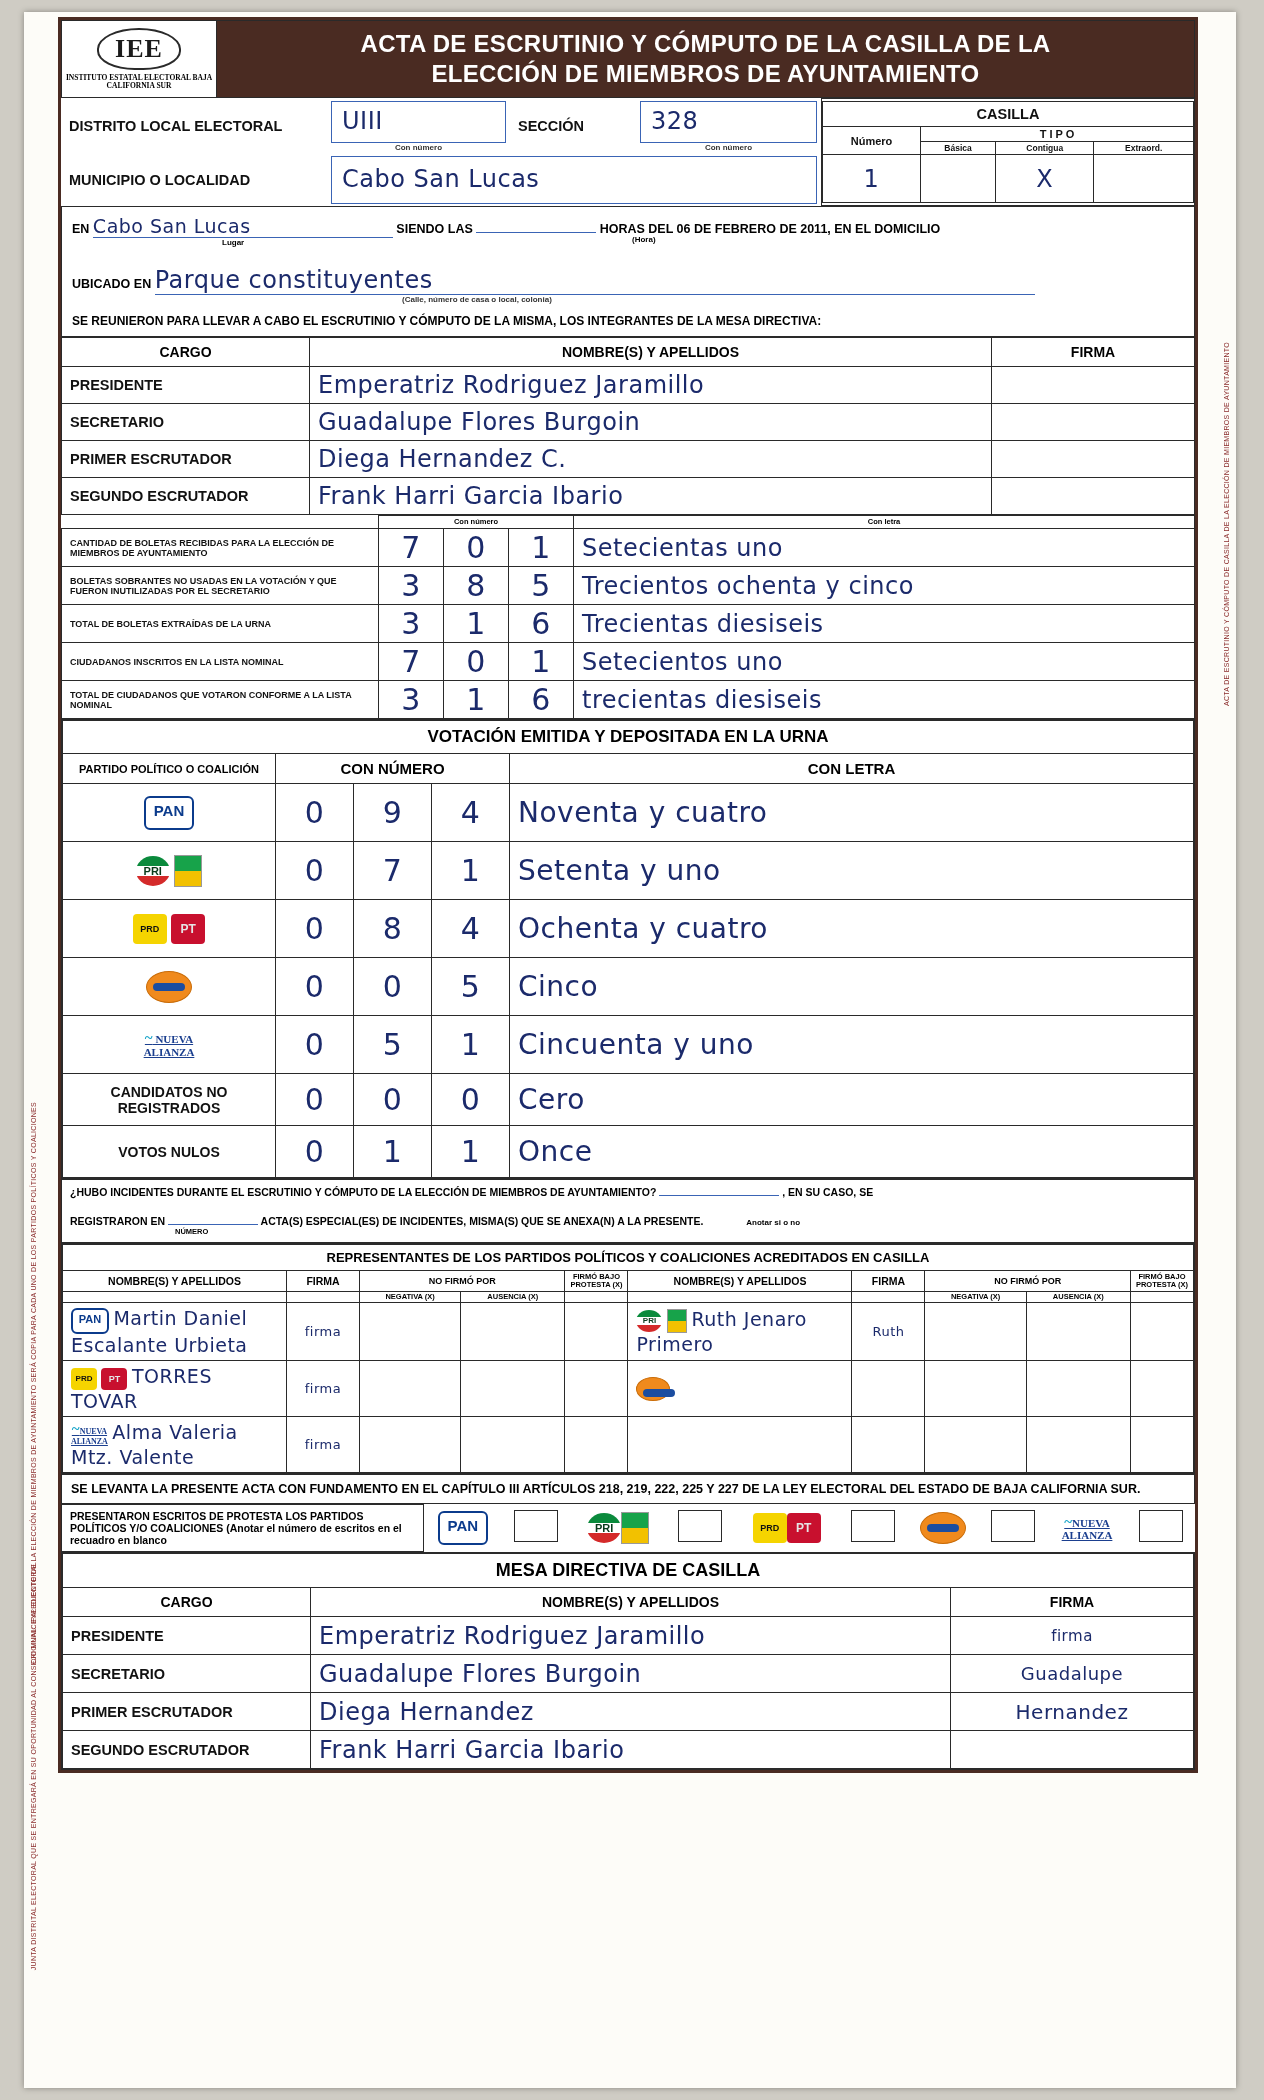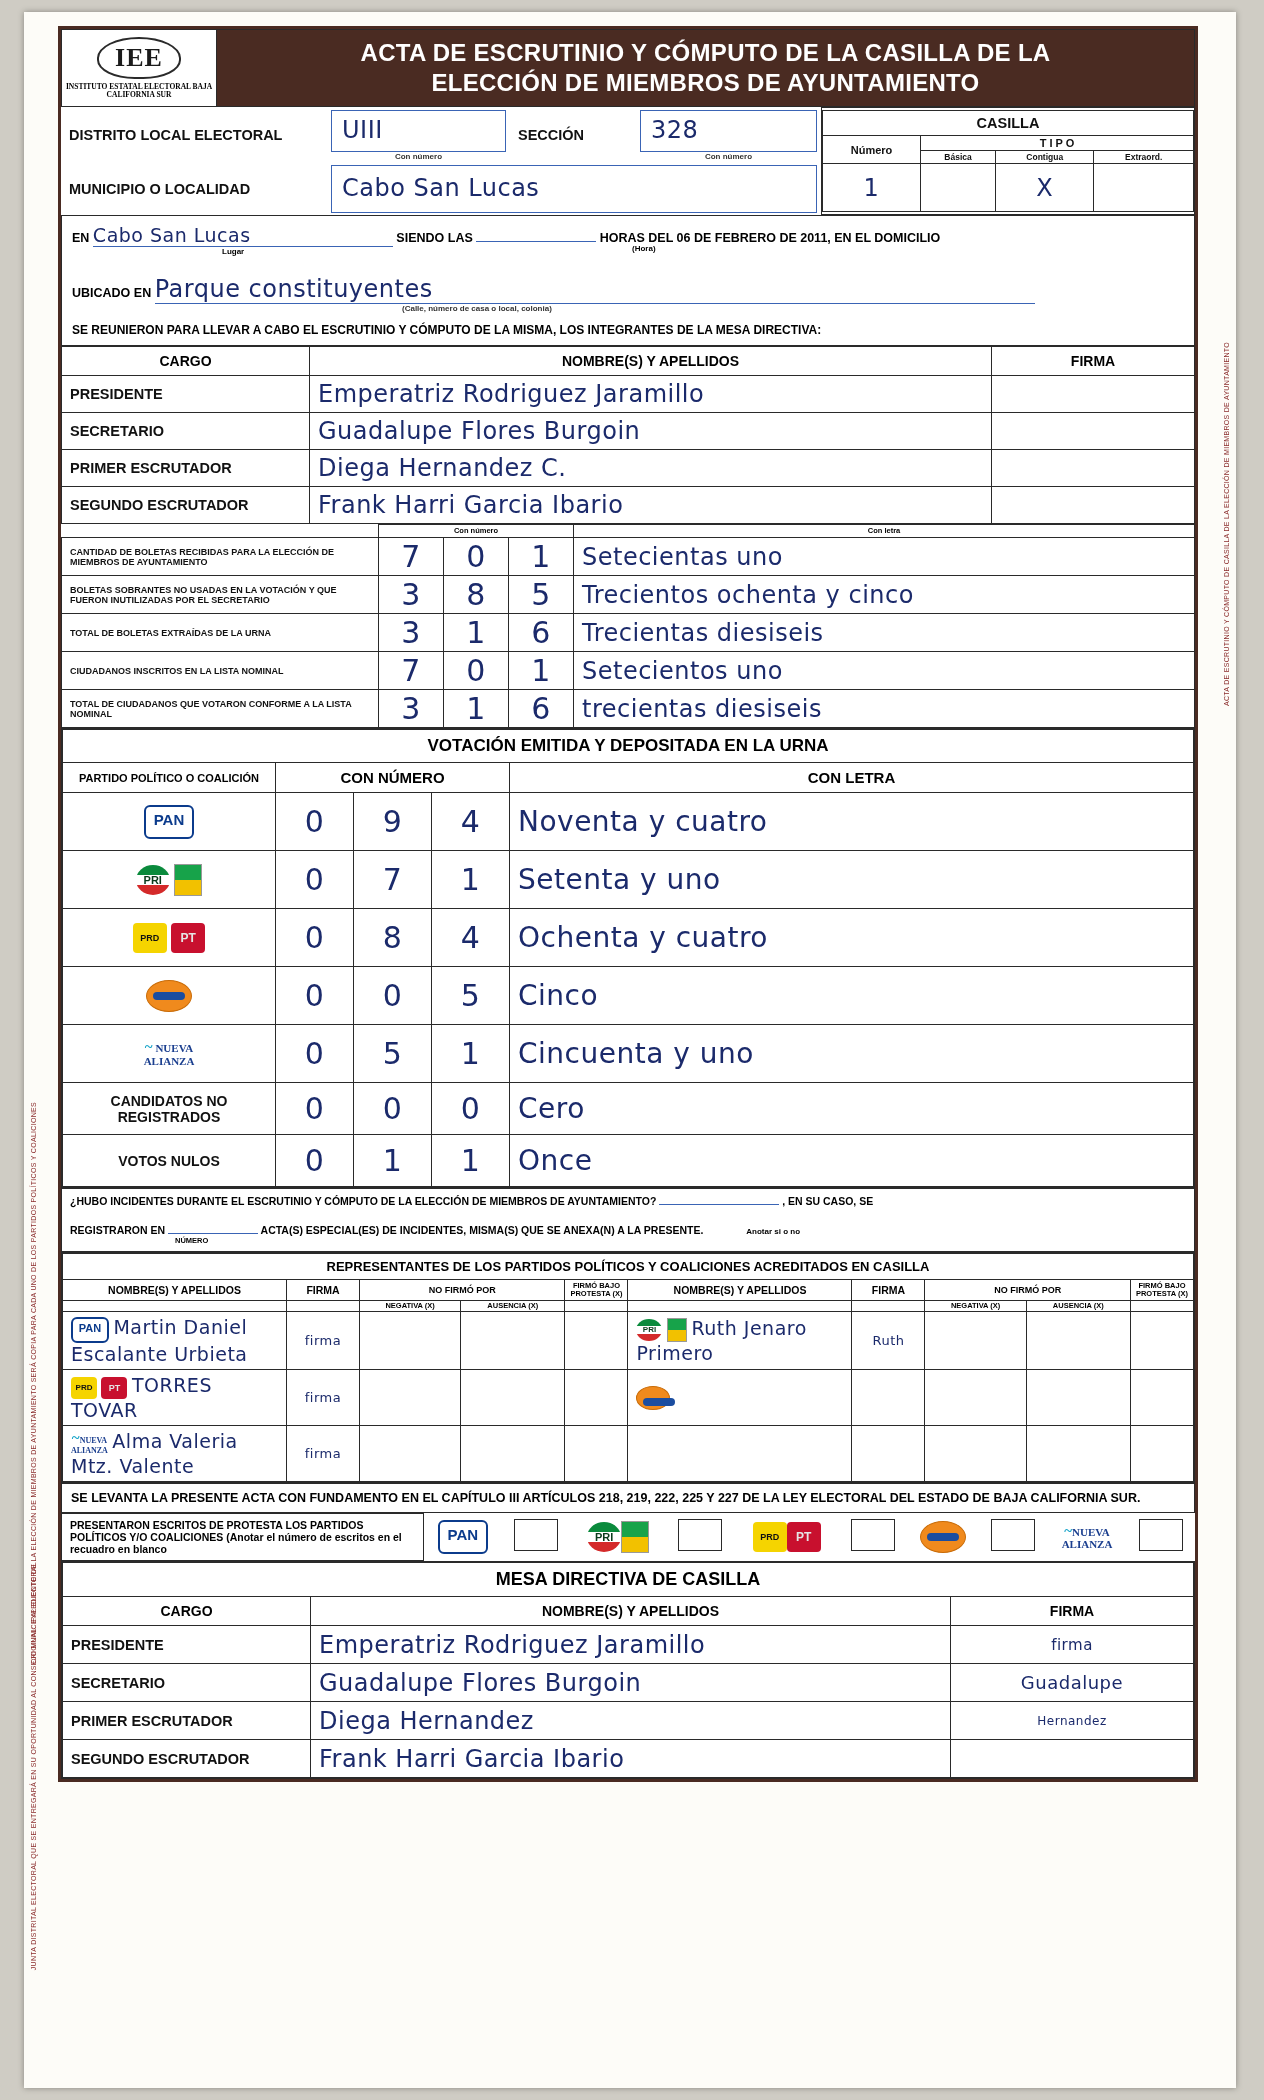--- a/index.html
+++ b/index.html
@@ -5,21 +5,21 @@
   html,body{margin:0;padding:0;background:#b9b6ae;}
   body{font-family:"Liberation Sans", sans-serif;}
   #page{
     position:relative;width:1264px;height:2100px;background:#cfccc4;overflow:hidden;
   }
   #sheet{
     position:absolute;left:24px;top:12px;width:1212px;height:2076px;background:#fdfcf8;
     box-shadow:0 0 6px rgba(0,0,0,.35);
   }
   .doc{
-    position:absolute;left:34px;top:14px;width:1140px;
+    position:absolute;left:34px;top:5px;width:1140px;
     border:3px solid #4a2b22;background:#fff;
     box-sizing:border-box;
   }
   table{border-collapse:collapse;width:100%;}
   td,th{border:1px solid #2a2a2a;vertical-align:middle;}
   .hand{
     font-family:"DejaVu Sans", sans-serif;color:#1b2a6b;font-weight:500;
     letter-spacing:.5px;
   }
   .hdr{
@@ -66,21 +66,21 @@
   .conv{
     width:44px;height:30px;background:#f08a1d;border-radius:50%;display:inline-block;
     position:relative;border:1px solid #c96c08;
   }
   .conv:after{
     content:"";position:absolute;left:6px;top:11px;width:32px;height:8px;background:#1b4da0;
     border-radius:4px;
   }
   .na{
     font-family:"Liberation Serif",serif;color:#1b3f8f;font-size:11px;font-weight:bold;
-    line-height:1.05;text-align:center;
+    line-height:1.05;text-align:center;text-decoration:underline;
   }
   .na .t{color:#19a5c9;font-size:15px;}
   .chk{width:42px;height:30px;border:1.5px solid #2a2a2a;display:inline-block;background:#fff;}
   .hand-lg{font-size:30px;}
   .hand-md{font-size:24px;}
   .hand-sm{font-size:19px;}
   .u-line{border-bottom:1.5px solid #3a64b5;display:inline-block;}
   .tiny{font-size:7.5px;font-weight:bold;text-align:center;line-height:1.1;}
   .rot-left{position:absolute;left:6px;top:1090px;}
   .rot-left2{position:absolute;left:6px;top:1550px;}
@@ -501,21 +501,21 @@
           <td class="hand center" style="font-size:15px;">firma</td>
         </tr>
         <tr style="height:38px;">
           <td class="lbl cellpad">SECRETARIO</td>
           <td class="hand hand-md cellpad">Guadalupe Flores Burgoin</td>
           <td class="hand center" style="font-size:18px;">Guadalupe</td>
         </tr>
         <tr style="height:38px;">
           <td class="lbl cellpad">PRIMER ESCRUTADOR</td>
           <td class="hand hand-md cellpad">Diega Hernandez</td>
-          <td class="hand center" style="font-size:12px;">Hernandez</td>
+          <td class="hand center" style="font-size:20px;">Hernandez</td>
         </tr>
         <tr style="height:38px;">
           <td class="lbl cellpad">SEGUNDO ESCRUTADOR</td>
           <td class="hand hand-md cellpad">Frank Harri Garcia Ibario</td>
           <td class="hand center"></td>
         </tr>
       </tbody>
         </table>
 
     </div>

